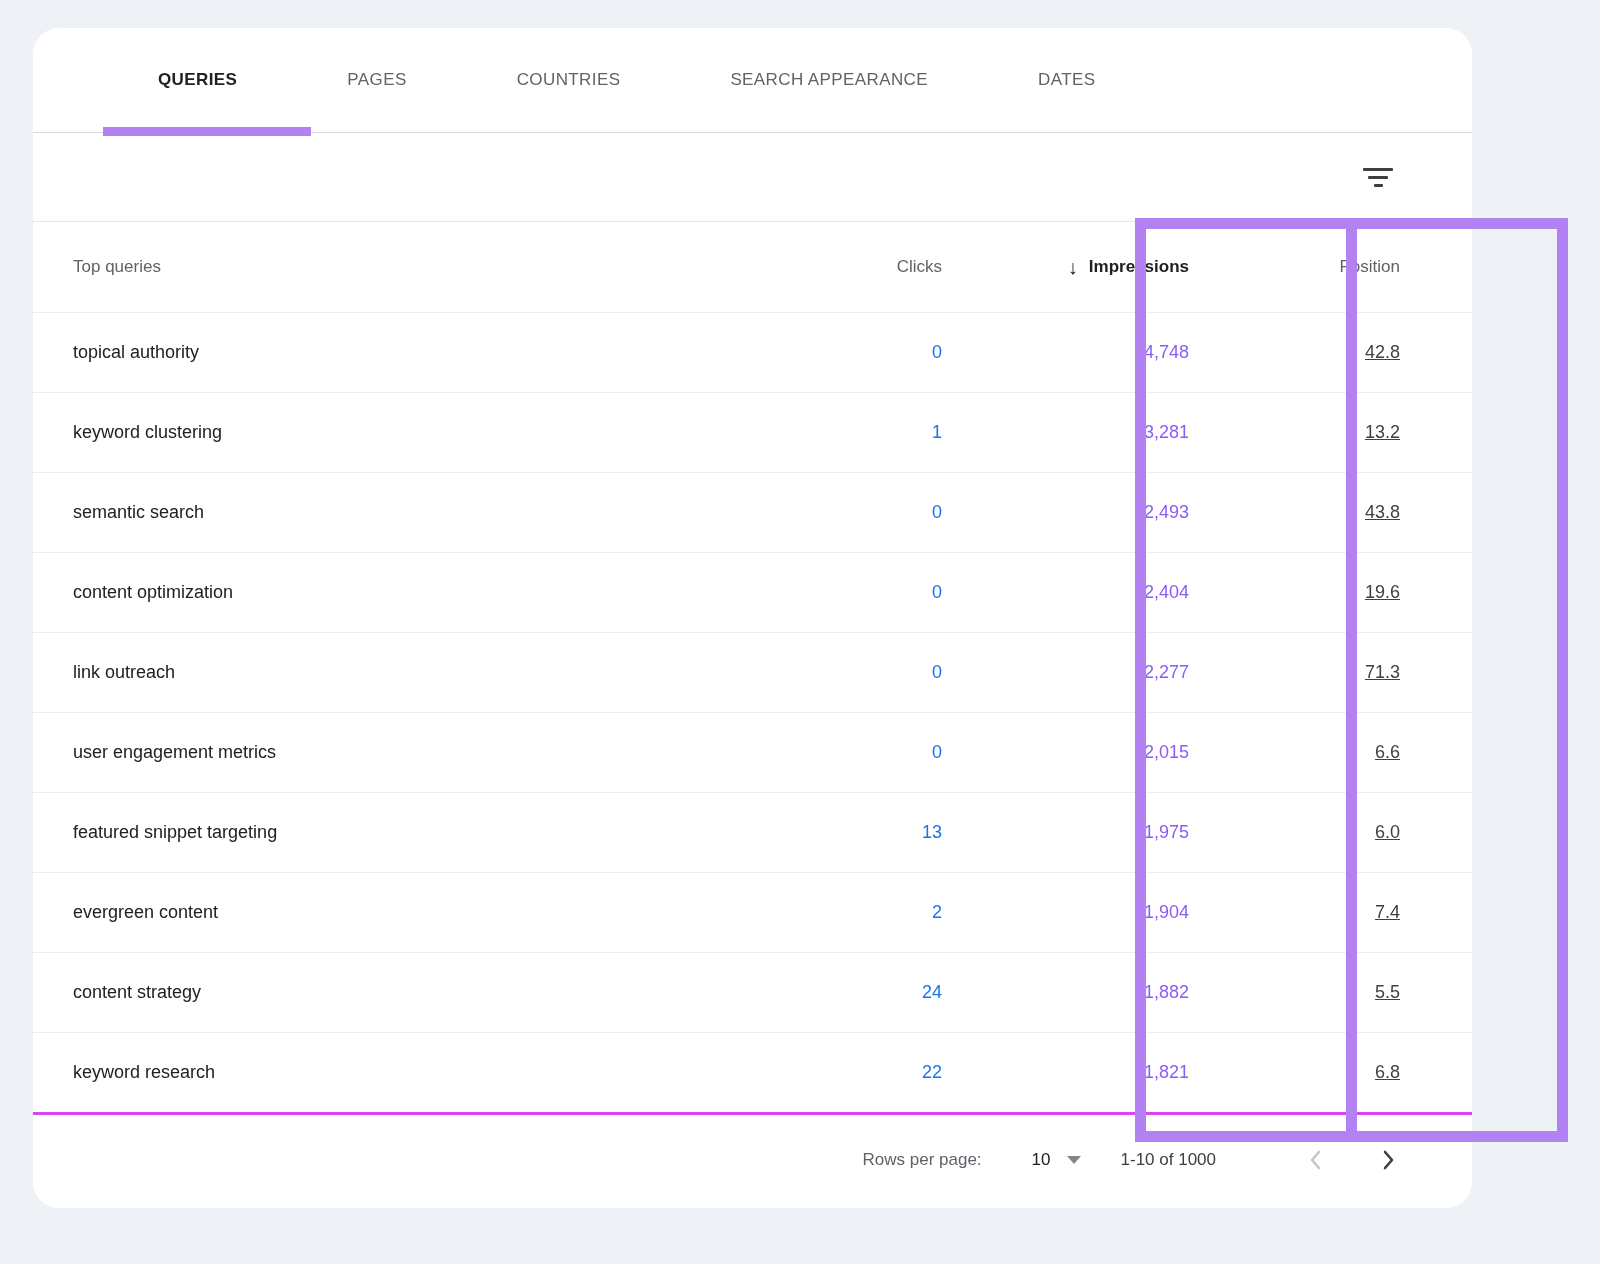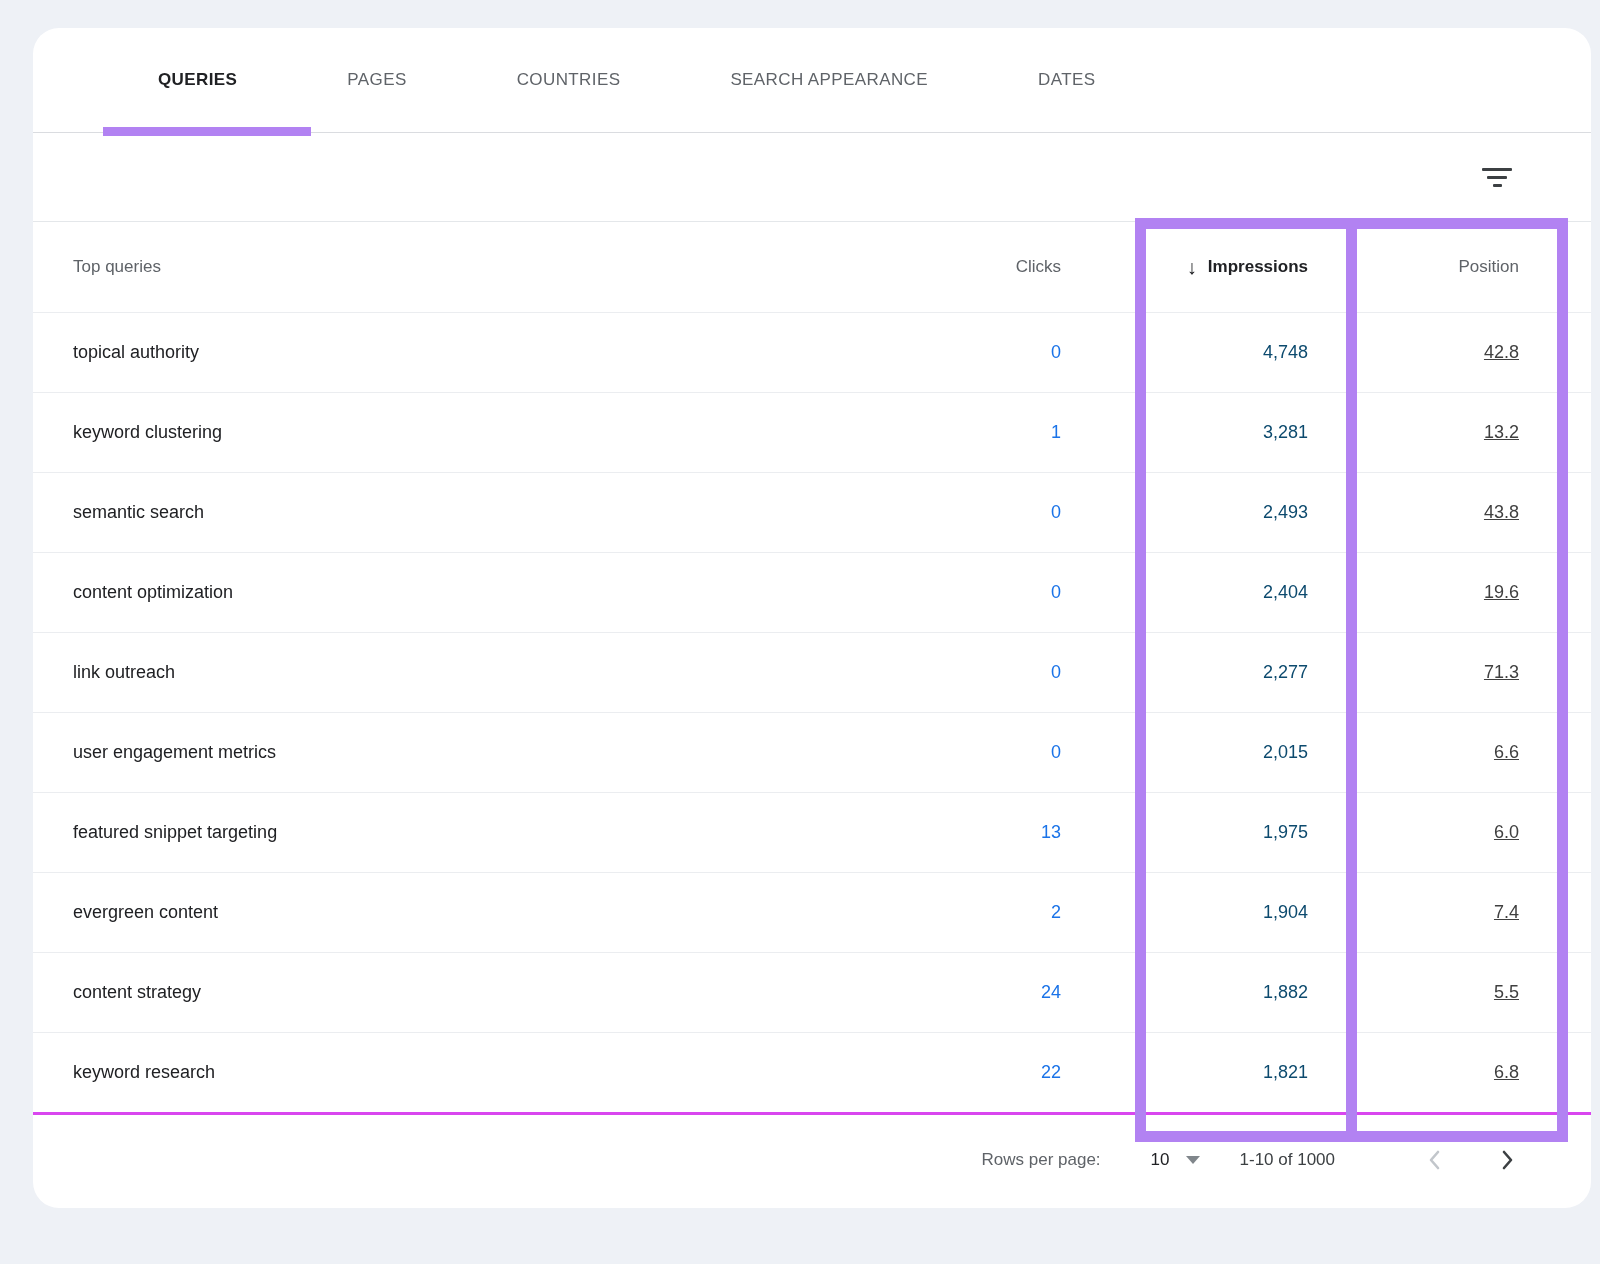--- a/index.html
+++ b/index.html
@@ -6,21 +6,21 @@
   html, body { width: 1600px; height: 1264px; }
   body {
     background: #eef1f6;
     font-family: "Liberation Sans", sans-serif;
     position: relative;
     overflow: hidden;
   }
   .card {
     position: absolute;
     left: 33px; top: 28px;
-    width: 1558px; height: 1180px;
+    width: 1439px; height: 1180px;
     background: #ffffff;
     border-radius: 26px;
   }
 
   
   .tabbar {
     height: 105px;
     display: flex;
     align-items: center;
     padding-left: 70px;
@@ -97,21 +97,21 @@
   .sort-arrow { font-size: 20px; font-weight: 400; line-height: 1; }
   .trow {
     height: 80px;
     border-top: 1px solid #ebedf0;
     font-size: 18px;
     cursor: pointer;
   }
   .c-query { color: #202124; text-align: left; }
   .c-num { text-align: right; }
   .c-clicks { color: #1a73e8; }
-  .c-impressions { color: #0c4a6e; }
+  .c-impressions { color: #8b5cf6; }
   .c-position { color: #404040; text-decoration: underline; }
 
   
   .tfoot {
     height: 92px;
     border-top: 3px solid #d946ef;
     display: flex;
     align-items: center;
     font-size: 17px;
     color: #5f6368;

